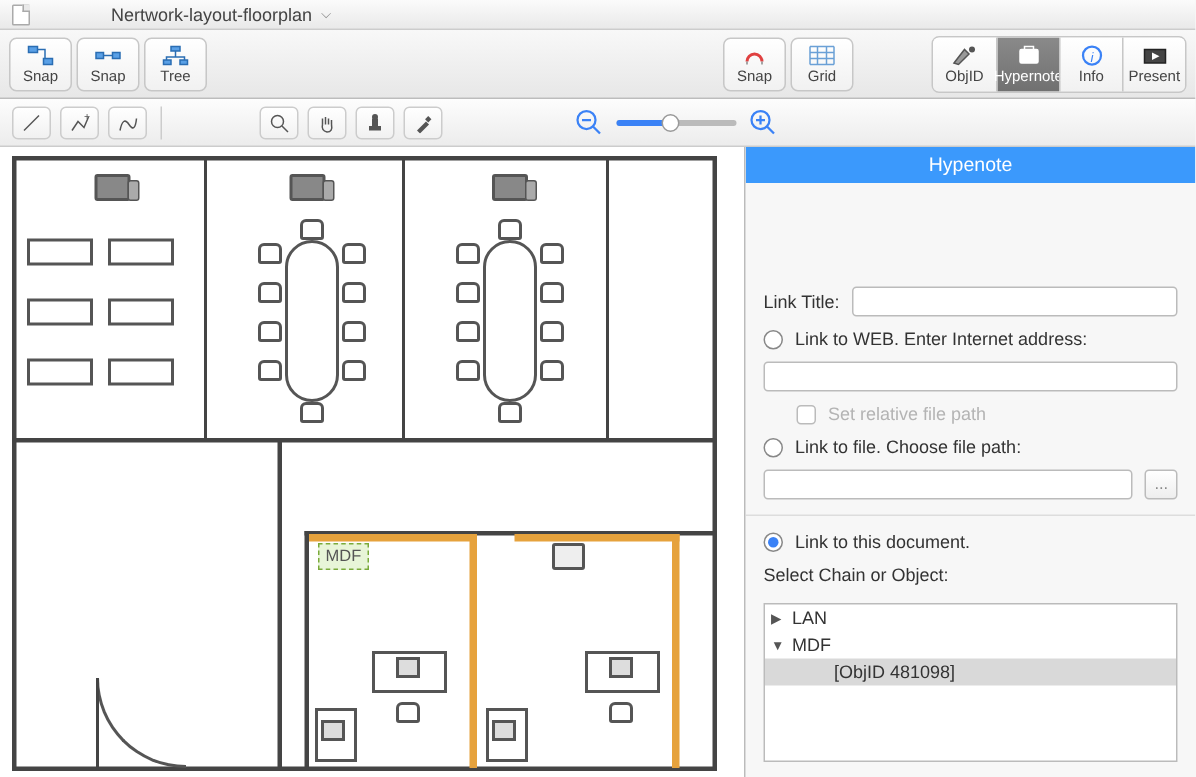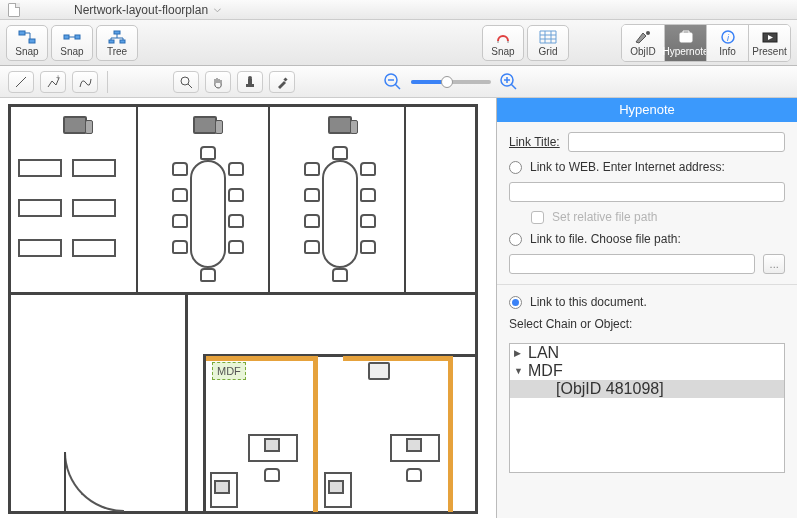--- a/index.html
+++ b/index.html
@@ -31,21 +31,21 @@
   .vsep { width:1px; height:22px; background:#ccc; margin:0 3px; }
   .zoom { display:flex; align-items:center; gap:6px; margin-left:80px; }
   .zoom .mag { width:24px; height:24px; display:flex; align-items:center; justify-content:center; }
   .slider { position:relative; width:80px; height:4px; background:#bbb; border-radius:2px; }
   .slider::before { content:""; position:absolute; left:0; width:45%; height:100%; background:#3b82f6; border-radius:2px; }
   .slider .knob { position:absolute; left:45%; top:50%; width:12px; height:12px; background:#fff; border:1px solid #999; border-radius:50%; transform:translate(-50%,-50%); }
 
   
   .main { display:flex; height: calc(518px - 20px - 46px - 32px); }
   .canvas-pane { flex:1; background:#fff; position:relative; overflow:hidden; border-right:1px solid #bbb; }
-  .inspector { width:300px; background:#f7f7f7; overflow:hidden; display:flex; flex-direction:column; }
+  .inspector { width:300px; background:#f7f7f7; overflow:hidden; display:flex; flex-direction:column;justify-content:space-between; }
 
   
   .floorplan { position:absolute; inset:6px 8px 2px 8px; }
   .wall { position:absolute; background:#444; }
   .phone { width:24px; height:18px; background:#888; border:2px solid #555; border-radius:2px; position:absolute; }
   .phone::after { content:""; position:absolute; right:-8px; top:2px; width:6px; height:12px; background:#aaa; border:1px solid #555; border-radius:2px; }
 
   .conf-table { position:absolute; }
   .tbl-oval { width:36px; height:108px; background:#fff; border:2px solid #555; border-radius:18px; position:absolute; left:50%; top:50%; transform:translate(-50%,-50%); }
   .chair { width:16px; height:14px; border:2px solid #555; border-radius:4px 4px 2px 2px; background:#fff; position:absolute; }
@@ -57,31 +57,31 @@
   .mdf-label { position:absolute; background:#e8f5d8; border:1px dashed #7aaa3a; padding:2px 4px; font-size:11px; color:#555; }
 
   .orange-wall { position:absolute; background:#e6a23c; }
 
   .door-arc { position:absolute; width:60px; height:60px; border:2px solid #555; border-right:none; border-top:none; border-radius:0 0 0 60px; background:transparent; }
 
   
   .insp-header { background:#3b99fc; color:#fff; text-align:center; font-size:13px; height:24px; line-height:24px; }
   .insp-body { padding:10px 12px; font-size:12px; color:#333; display:flex; flex-direction:column; gap:8px; }
   .row { display:flex; align-items:center; gap:8px; }
-  .row label { white-space:nowrap;text-decoration:underline; }
+  .row label { white-space:nowrap; }
   .row input[type=text] { flex:1; height:20px; border:1px solid #bbb; border-radius:3px; padding:0 4px; background:#fff; font-size:12px; }
   .radio { width:13px; height:13px; border:1px solid #888; border-radius:50%; background:#fff; display:inline-flex; align-items:center; justify-content:center; flex-shrink:0; }
   .radio.sel::after { content:""; width:7px; height:7px; border-radius:50%; background:#3b82f6; }
   .checkbox { width:13px; height:13px; border:1px solid #bbb; border-radius:3px; background:#fff; display:inline-block; flex-shrink:0; }
   .muted { color:#b4b4b4; }
   .field-full { width:100%; height:20px; border:1px solid #bbb; border-radius:3px; background:#fff; }
   .browse-btn { width:24px; height:20px; border:1px solid #bbb; border-radius:3px; background:linear-gradient(#fff,#eee); font-size:11px; color:#888; text-align:center; line-height:18px; }
   .sep { height:1px; background:#ddd; margin:2px -12px; }
 
-  .tree { border:1px solid #bbb; background:#fff; margin-top:4px; font-size:16px; height:130px; overflow:auto; }
+  .tree { border:1px solid #bbb; background:#fff; margin-top:4px; font-size:12px; height:106px; overflow:auto; }
   .tree-row { display:flex; align-items:center; height:18px; padding:0 4px; gap:4px; }
   .tree-row.sel { background:#d9d9d9; }
   .tri { font-size:9px; color:#555; width:10px; display:inline-block; }
   .tri.right::before { content:"▶"; }
   .tri.down::before { content:"▼"; }
   .indent2 { padding-left:46px; }
 
   
   .g-smart svg, .g-chain svg, .g-tree svg, .g-snap svg, .g-grid svg, .g-format svg, .g-hype svg, .g-info svg, .g-present svg { width:18px; height:14px; }
 </style>

